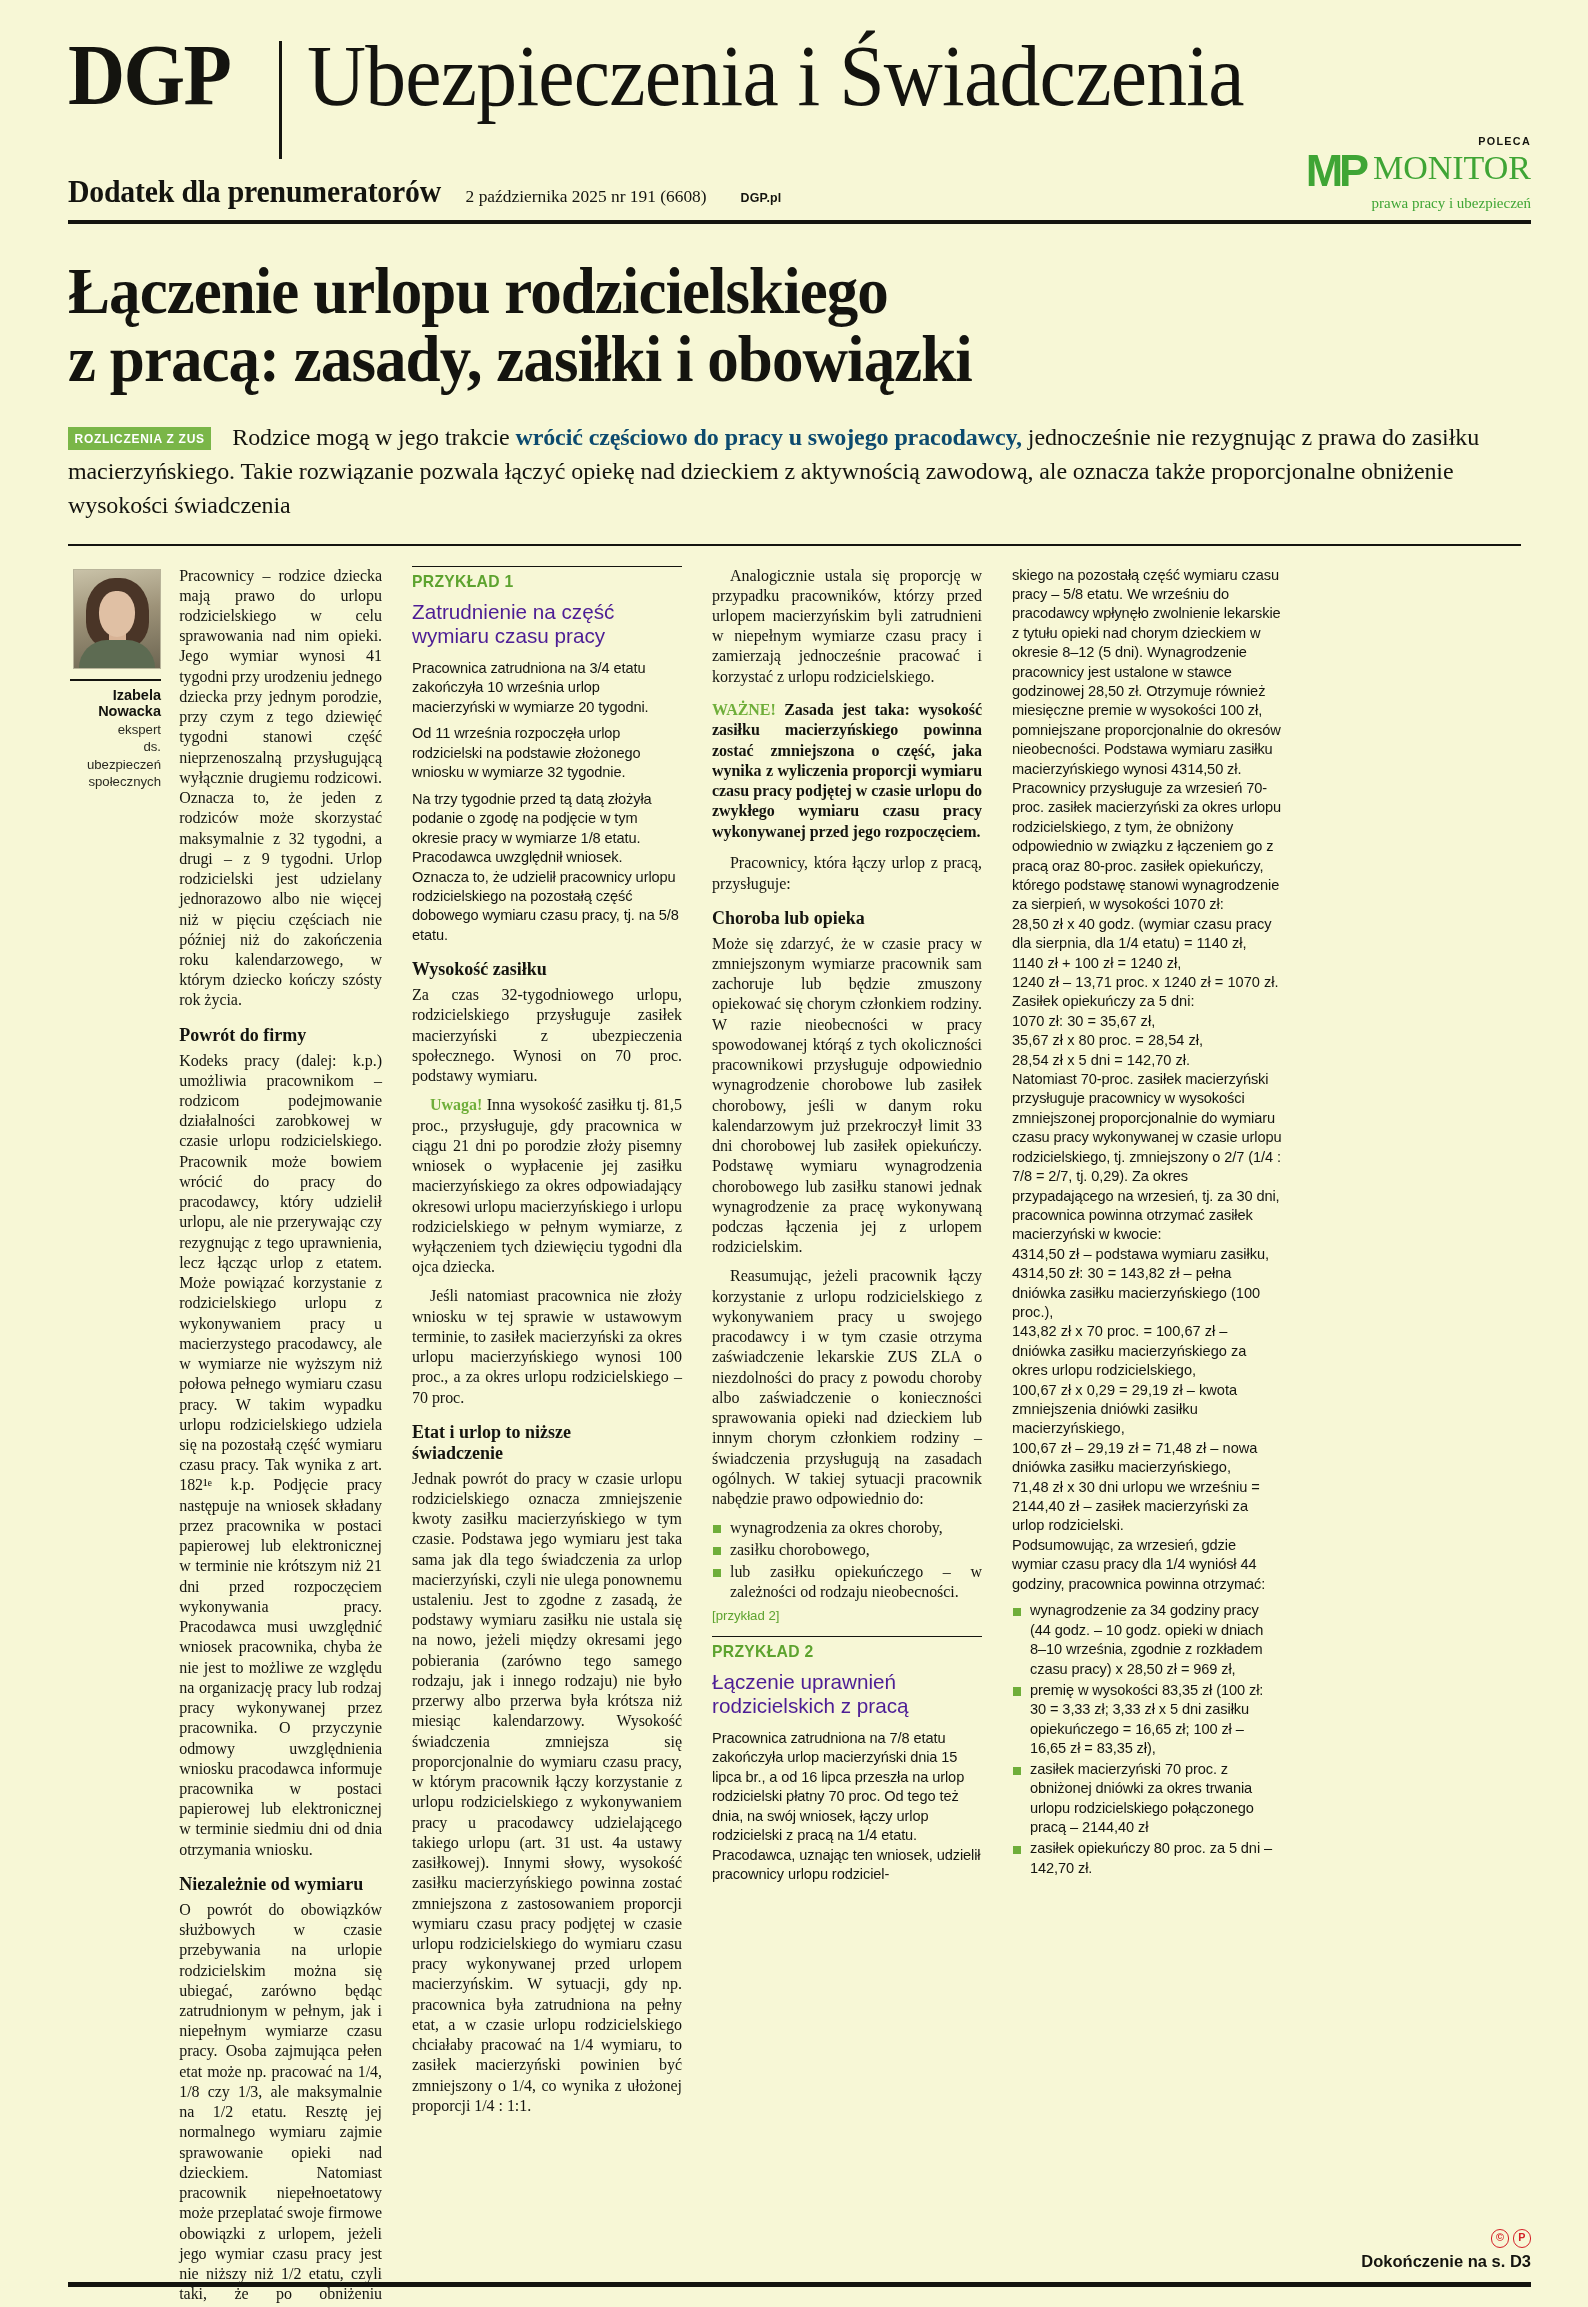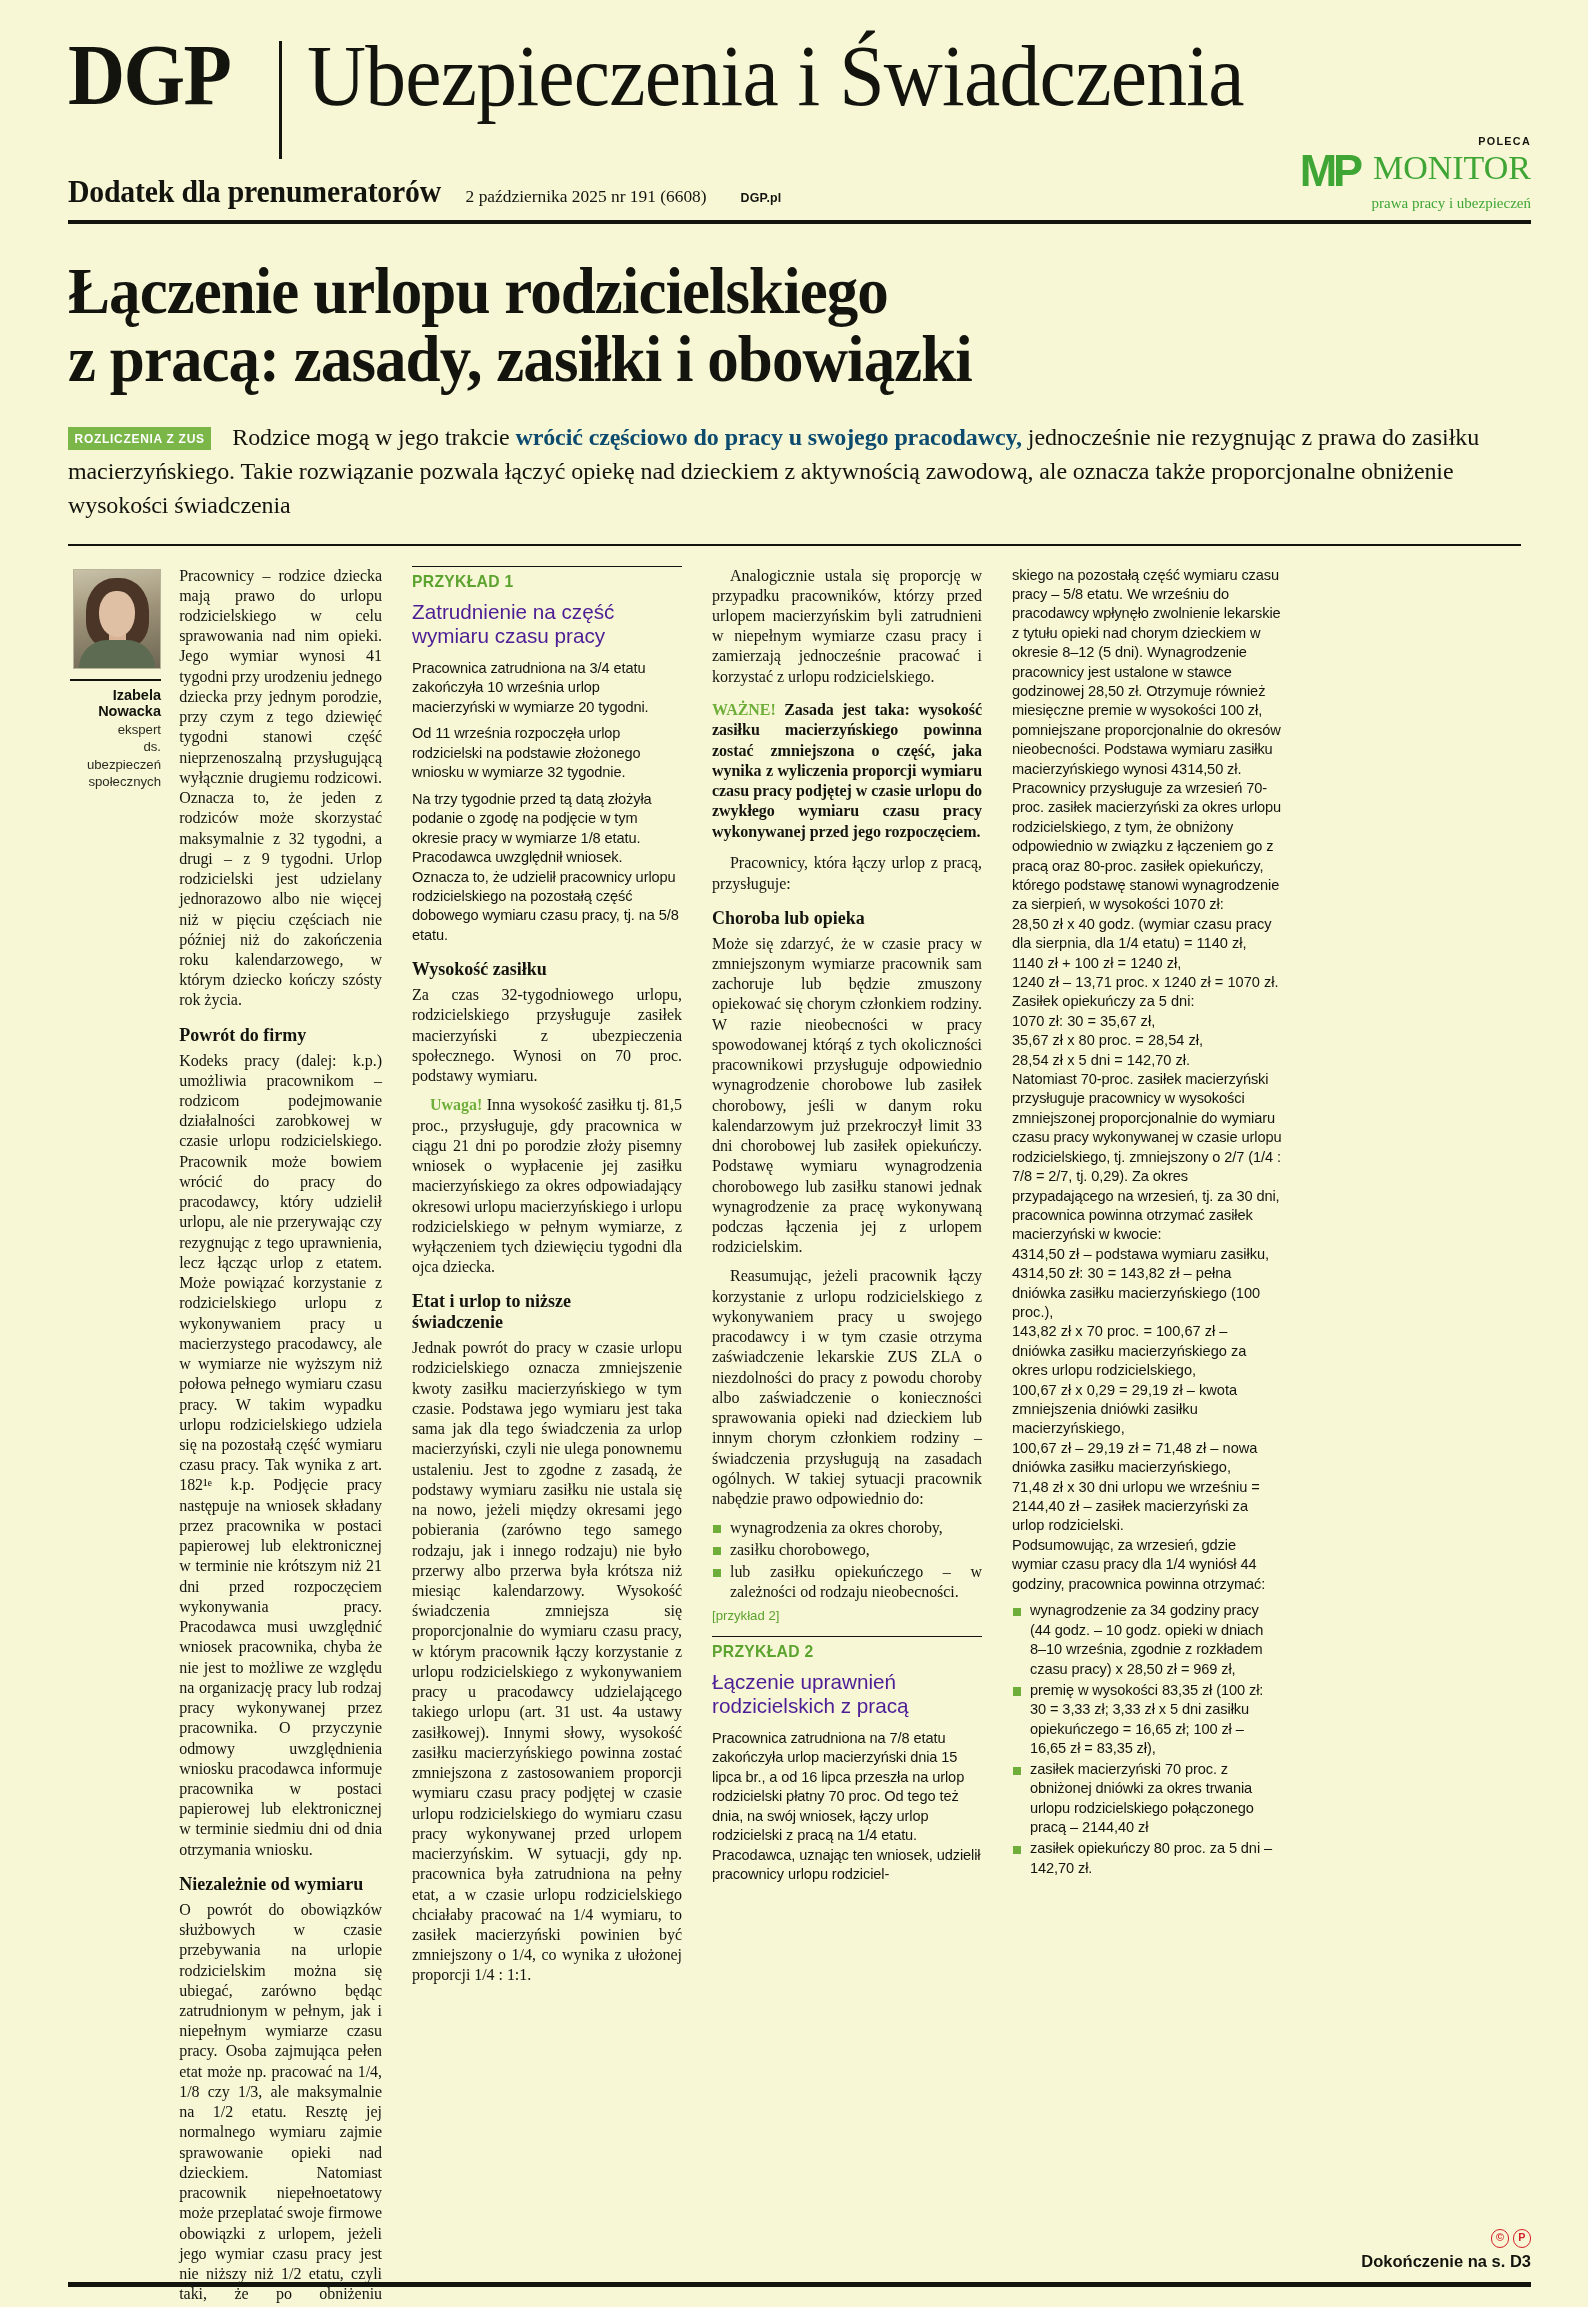--- a/index.html
+++ b/index.html
@@ -81,21 +81,21 @@
     text-align:right;
   }
   .poleca{
     font-family:"Liberation Sans", sans-serif;
     font-weight:700;font-size:10.8px;
     letter-spacing:1.3px;
     color:#14140f;
     margin-bottom:5.8px;
     margin-top:29px;
   }
-  .monitor-row{display:flex;align-items:flex-start;gap:14px;}
+  .monitor-row{display:flex;align-items:flex-start;gap:8px;}
   .mp-mark{
     font-family:"Liberation Sans", sans-serif;
     font-weight:700;font-size:45px;line-height:0.82;
     color:#3fa535;letter-spacing:-4.1px;
   }
   .monitor-txt{display:flex;flex-direction:column;}
   .monitor-word{
     font-family:"Liberation Serif", serif;
     font-weight:400;font-size:34px;line-height:0.9;
     color:#3fa535;letter-spacing:0px;
@@ -381,20 +381,21 @@
         <span>Zatrudnienie na część</span><br>
         <span>wymiaru czasu pracy</span>
       </div>
       <p class="sans-p">Pracownica zatrudniona na 3/4 etatu zakończyła 10 września urlop macierzyński w wymiarze 20 tygodni.</p>
       <p class="sans-p">Od 11 września rozpoczęła urlop rodzicielski na podstawie złożonego wniosku w wymiarze 32 tygodnie.</p>
       <p class="sans-p">Na trzy tygodnie przed tą datą złożyła podanie o zgodę na podjęcie w tym okresie pracy w wymiarze 1/8 etatu. Pracodawca uwzględnił wniosek. Oznacza to, że udzielił pracownicy urlopu rodzicielskiego na pozostałą część dobowego wymiaru czasu pracy, tj. na 5/8 etatu.</p>
 
       <h3 class="sub-h">Wysokość zasiłku</h3>
       <p class="body-p">Za czas 32-tygodniowego urlopu, rodzicielskiego przysługuje zasiłek macierzyński z ubezpieczenia społecznego. Wynosi on 70 proc. podstawy wymiaru.</p>
       <p class="body-p indent"><span class="uwaga">Uwaga!</span><span> Inna wysokość zasiłku tj. 81,5 proc., przysługuje, gdy pracownica w ciągu 21 dni po porodzie złoży pisemny wniosek o wypłacenie jej zasiłku macierzyńskiego za okres odpowiadający okresowi urlopu macierzyńskiego i urlopu rodzicielskiego w pełnym wymiarze, z wyłączeniem tych dziewięciu tygodni dla ojca dziecka.</span></p>
+      <p class="body-p indent">Jeśli natomiast pracownica nie złoży wniosku w tej sprawie w ustawowym terminie, to zasiłek macierzyński za okres urlopu macierzyńskiego wynosi 100 proc., a za okres urlopu rodzicielskiego – 70 proc.</p>
 
       <h3 class="sub-h">
         <span>Etat i urlop to niższe</span><br>
         <span>świadczenie</span>
       </h3>
       <p class="body-p">Jednak powrót do pracy w czasie urlopu rodzicielskiego oznacza zmniejszenie kwoty zasiłku macierzyńskiego w tym czasie. Podstawa jego wymiaru jest taka sama jak dla tego świadczenia za urlop macierzyński, czyli nie ulega ponownemu ustaleniu. Jest to zgodne z zasadą, że podstawy wymiaru zasiłku nie ustala się na nowo, jeżeli między okresami jego pobierania (zarówno tego samego rodzaju, jak i innego rodzaju) nie było przerwy albo przerwa była krótsza niż miesiąc kalendarzowy. Wysokość świadczenia zmniejsza się proporcjonalnie do wymiaru czasu pracy, w którym pracownik łączy korzystanie z urlopu rodzicielskiego z wykonywaniem pracy u pracodawcy udzielającego takiego urlopu (art. 31 ust. 4a ustawy zasiłkowej). Innymi słowy, wysokość zasiłku macierzyńskiego powinna zostać zmniejszona z zastosowaniem proporcji wymiaru czasu pracy podjętej w czasie urlopu rodzicielskiego do wymiaru czasu pracy wykonywanej przed urlopem macierzyńskim. W sytuacji, gdy np. pracownica była zatrudniona na pełny etat, a w czasie urlopu rodzicielskiego chciałaby pracować na 1/4 wymiaru, to zasiłek macierzyński powinien być zmniejszony o 1/4, co wynika z ułożonej proporcji 1/4 : 1:1.</p>
     </div>
 
     <div class="col">
       <p class="body-p indent">Analogicznie ustala się proporcję w przypadku pracowników, którzy przed urlopem macierzyńskim byli zatrudnieni w niepełnym wymiarze czasu pracy i zamierzają jednocześnie pracować i korzystać z urlopu rodzicielskiego.</p>

